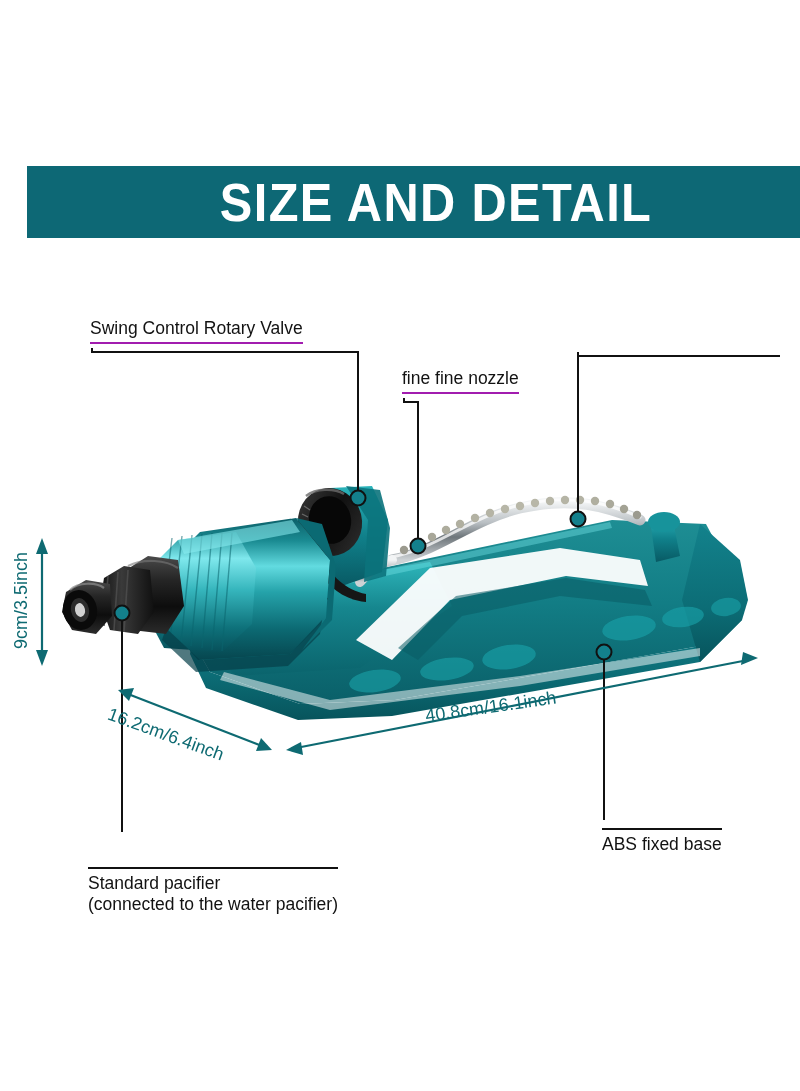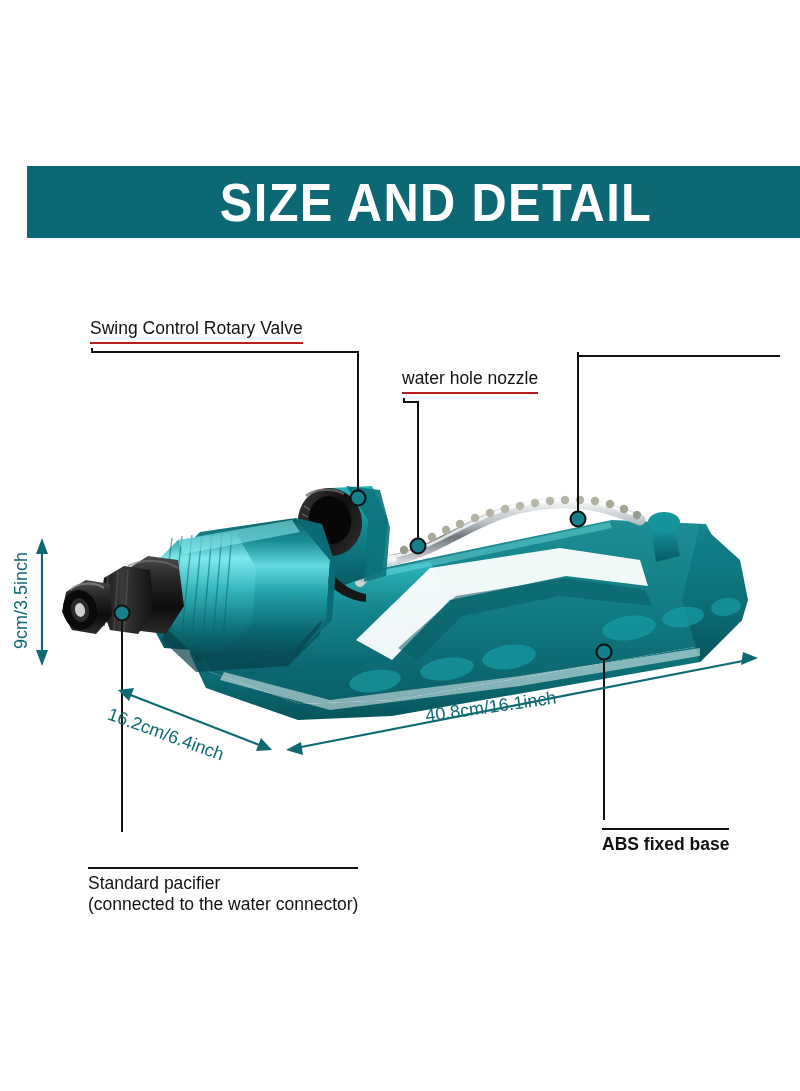--- a/index.html
+++ b/index.html
@@ -51,33 +51,33 @@
 
   
   .callout {
     position: absolute;
     color: #121212;
     font-size: 17.5px;
     line-height: 1.22;
     white-space: nowrap;
   }
   .callout.underline-below {
-    border-bottom: 2px solid #b91c1c;
+    border-bottom: 2px solid #a21caf;
     padding-bottom: 3px;
   }
   .callout.underline-above {
     border-top: 2px solid #111111;
     padding-top: 4px;
   }
 
   #label-swing-valve { left: 90px;  top: 318px; }
   #label-nozzle      { left: 402px; top: 368px; }
   #label-rocker      { left: 577px; top: 322px; }
   #label-pacifier    { left: 88px;  top: 867px; }
-  #label-abs-base    { left: 602px; top: 828px; font-weight: bold; }
+  #label-abs-base    { left: 602px; top: 828px; }
 
   
   .dim-text {
     position: absolute;
     color: #0e6a72;
     font-size: 18px;
     white-space: nowrap;
     font-family: "Liberation Sans", sans-serif;
   }
   #dim-height-text {
@@ -402,26 +402,26 @@
       <g>
         <line x1="296" y1="748" x2="748" y2="660"></line>
         <polygon points="286,750 301,742 303,755" stroke="none"></polygon>
         <polygon points="758,658 743,652 741,665" stroke="none"></polygon>
       </g>
     </g>
   </svg>
 
   <div class="callout underline-below" id="label-swing-valve">Swing Control Rotary Valve</div>
 
-  <div class="callout underline-below" id="label-nozzle">water hole nozzle</div>
+  <div class="callout underline-below" id="label-nozzle">fine fine nozzle</div>
 
 
   <div class="callout underline-above" id="label-pacifier">
     <div>Standard pacifier</div>
-    <div>(connected to the water connector)</div>
+    <div>(connected to the water pacifier)</div>
   </div>
 
   <div class="callout underline-above" id="label-abs-base">ABS fixed base</div>
 
   <div class="dim-text" id="dim-height-text">9cm/3.5inch</div>
 
   <div class="dim-text" id="dim-depth-text">16.2cm/6.4inch</div>
 
   <div class="dim-text" id="dim-width-text">40.8cm/16.1inch</div>
 

